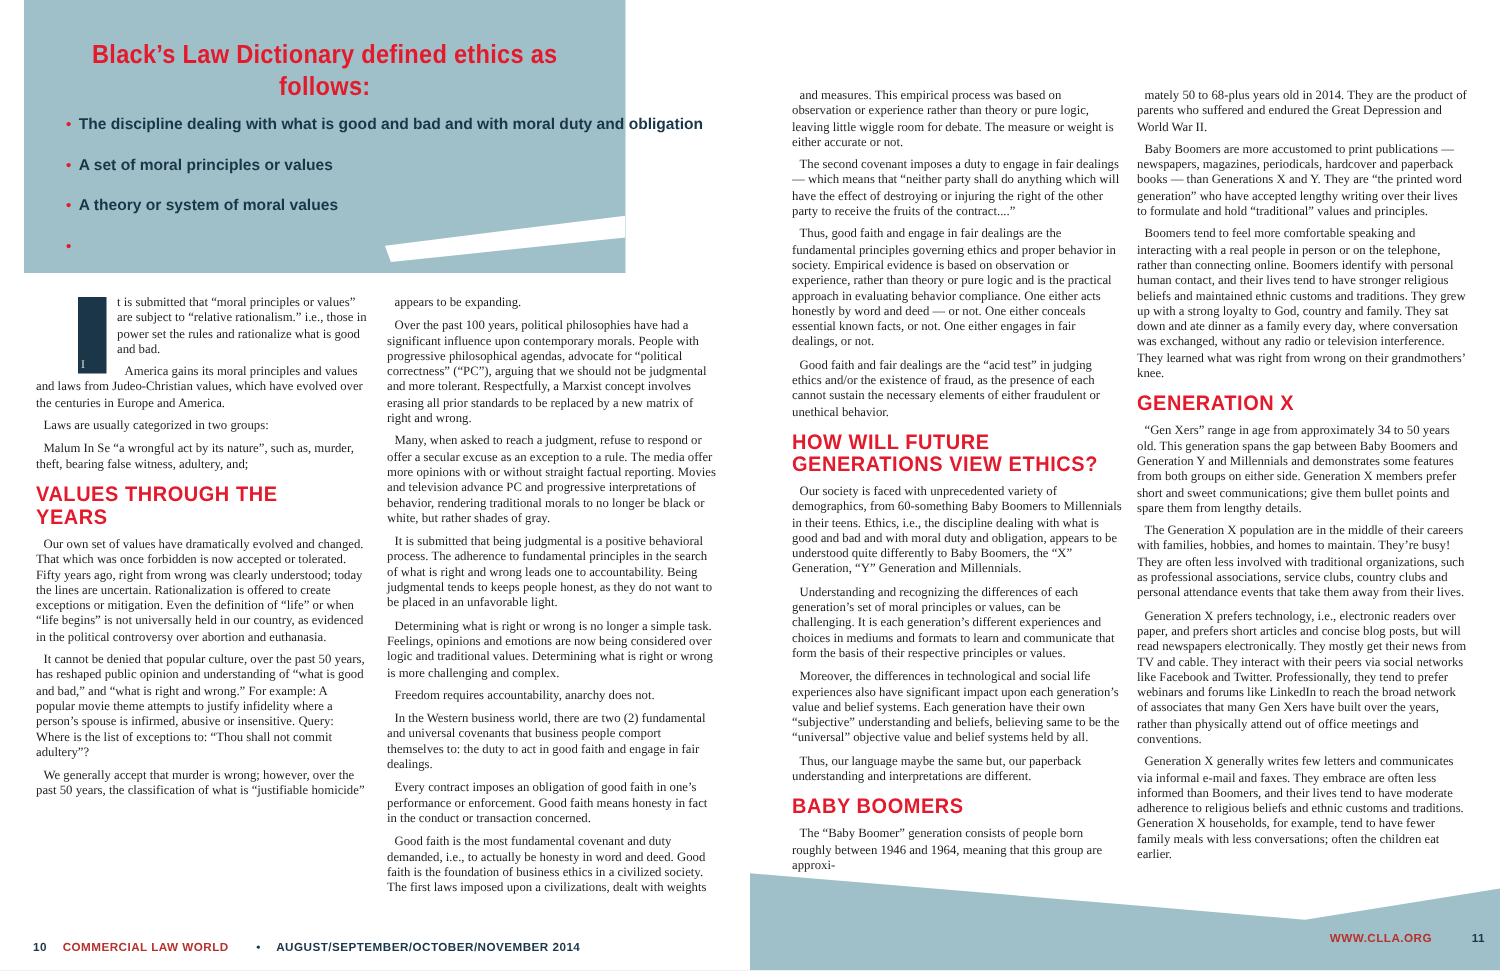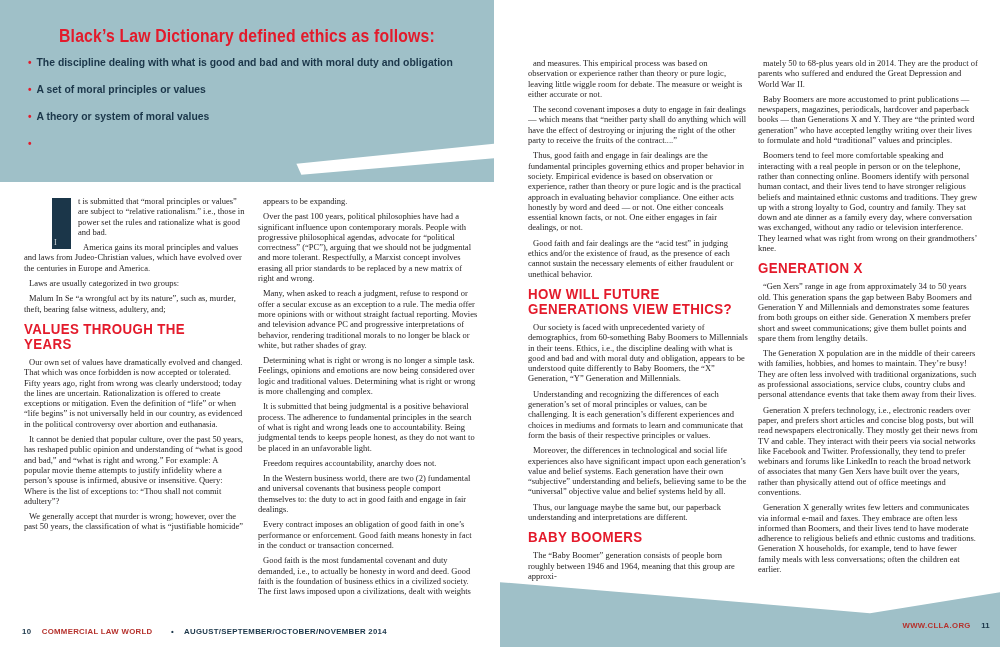--- a/index.html
+++ b/index.html
@@ -2,21 +2,21 @@
 <html style="--box-bg: #9fc0c8; --accent-red: #e31a2b; --bullet-navy: #1b3649; --body-text: #211d1e; --footer-red: #b5322d;"><head>
 <meta charset="utf-8">
 <style>
   html,body { margin:0; padding:0; background:#e8e8e8; }
   .spread {
     position:relative; width:1000px; height:647px; background:#ffffff;
     font-family:"Liberation Serif", serif; overflow:hidden; margin:0 auto;
   }
   
   .header-box {
-    position:absolute; left:0; top:8; width:494px; height:182px;
+    position:absolute; left:16px; top:8; width:401px; height:182px;
     background:var(--box-bg,#9fc0c8);
   }
   .box-slash {
     position:absolute; left:0; top:0; width:100%; height:100%;
     background:#ffffff;
     clip-path:polygon(60% 90%, 100% 79%, 100% 87%, 61% 96%);
   }
   .box-title {
     padding-top:26px; text-align:center;
     font-family:"Liberation Sans", sans-serif; font-weight:bold;
@@ -119,22 +119,22 @@
       <p class="para">Malum In Se “a wrongful act by its nature”, such as, murder, theft, bearing false witness, adultery, and;</p>
       <h2 class="red-heading">VALUES THROUGH THE YEARS</h2>
       <p class="para">Our own set of values have dramatically evolved and changed. That which was once forbidden is now accepted or tolerated. Fifty years ago, right from wrong was clearly understood; today the lines are uncertain. Rationalization is offered to create exceptions or mitigation. Even the definition of “life” or when “life begins” is not universally held in our country, as evidenced in the political controversy over abortion and euthanasia.</p>
       <p class="para">It cannot be denied that popular culture, over the past 50 years, has reshaped public opinion and understanding of “what is good and bad,” and “what is right and wrong.” For example: A popular movie theme attempts to justify infidelity where a person’s spouse is infirmed, abusive or insensitive. Query: Where is the list of exceptions to: “Thou shall not commit adultery”?</p>
       <p class="para">We generally accept that murder is wrong; however, over the past 50 years, the classification of what is “justifiable homicide”</p>
     </div>
   <div class="col col2" id="col2">
       <p class="para">appears to be expanding.</p>
       <p class="para">Over the past 100 years, political philosophies have had a significant influence upon contemporary morals. People with progressive philosophical agendas, advocate for “political correctness” (“PC”), arguing that we should not be judgmental and more tolerant. Respectfully, a Marxist concept involves erasing all prior standards to be replaced by a new matrix of right and wrong.</p>
       <p class="para">Many, when asked to reach a judgment, refuse to respond or offer a secular excuse as an exception to a rule. The media offer more opinions with or without straight factual reporting. Movies and television advance PC and progressive interpretations of behavior, rendering traditional morals to no longer be black or white, but rather shades of gray.</p>
+      <p class="para">It is submitted that being judgmental is a positive behavioral process. The adherence to fundamental principles in the search of what is right and wrong leads one to accountability. Being judgmental tends to keeps people honest, as they do not want to be placed in an unfavorable light.</p>
       <p class="para">Determining what is right or wrong is no longer a simple task. Feelings, opinions and emotions are now being considered over logic and traditional values. Determining what is right or wrong is more challenging and complex.</p>
-      <p class="para">It is submitted that being judgmental is a positive behavioral process. The adherence to fundamental principles in the search of what is right and wrong leads one to accountability. Being judgmental tends to keeps people honest, as they do not want to be placed in an unfavorable light.</p>
       <p class="para">Freedom requires accountability, anarchy does not.</p>
       <p class="para">In the Western business world, there are two (2) fundamental and universal covenants that business people comport themselves to: the duty to act in good faith and engage in fair dealings.</p>
       <p class="para">Every contract imposes an obligation of good faith in one’s performance or enforcement. Good faith means honesty in fact in the conduct or transaction concerned.</p>
       <p class="para">Good faith is the most fundamental covenant and duty demanded, i.e., to actually be honesty in word and deed. Good faith is the foundation of business ethics in a civilized society. The first laws imposed upon a civilizations, dealt with weights</p>
     </div>
   <div class="col col3" id="col3">
       <p class="para">and measures. This empirical process was based on observation or experience rather than theory or pure logic, leaving little wiggle room for debate. The measure or weight is either accurate or not.</p>
       <p class="para">The second covenant imposes a duty to engage in fair dealings — which means that “neither party shall do anything which will have the effect of destroying or injuring the right of the other party to receive the fruits of the contract....”</p>
       <p class="para">Thus, good faith and engage in fair dealings are the fundamental principles governing ethics and proper behavior in society. Empirical evidence is based on observation or experience, rather than theory or pure logic and is the practical approach in evaluating behavior compliance. One either acts honestly by word and deed — or not. One either conceals essential known facts, or not. One either engages in fair dealings, or not.</p>
       <p class="para">Good faith and fair dealings are the “acid test” in judging ethics and/or the existence of fraud, as the presence of each cannot sustain the necessary elements of either fraudulent or unethical behavior.</p>
@@ -162,16 +162,16 @@
 
   <div class="footer-left">
     <span>10</span>
     <span class="footer-red footer-sep">COMMERCIAL LAW WORLD</span>
     <span class="footer-sep">•</span>
     <span>AUGUST/SEPTEMBER/OCTOBER/NOVEMBER 2014</span>
   </div>
 
   <div class="footer-right">
     <span class="footer-red">WWW.CLLA.ORG</span>
-    <span style="margin-left:8px">11</span>
+    <span style="margin-left:24px">11</span>
   </div>
 
 </div>
 
 </body></html>

